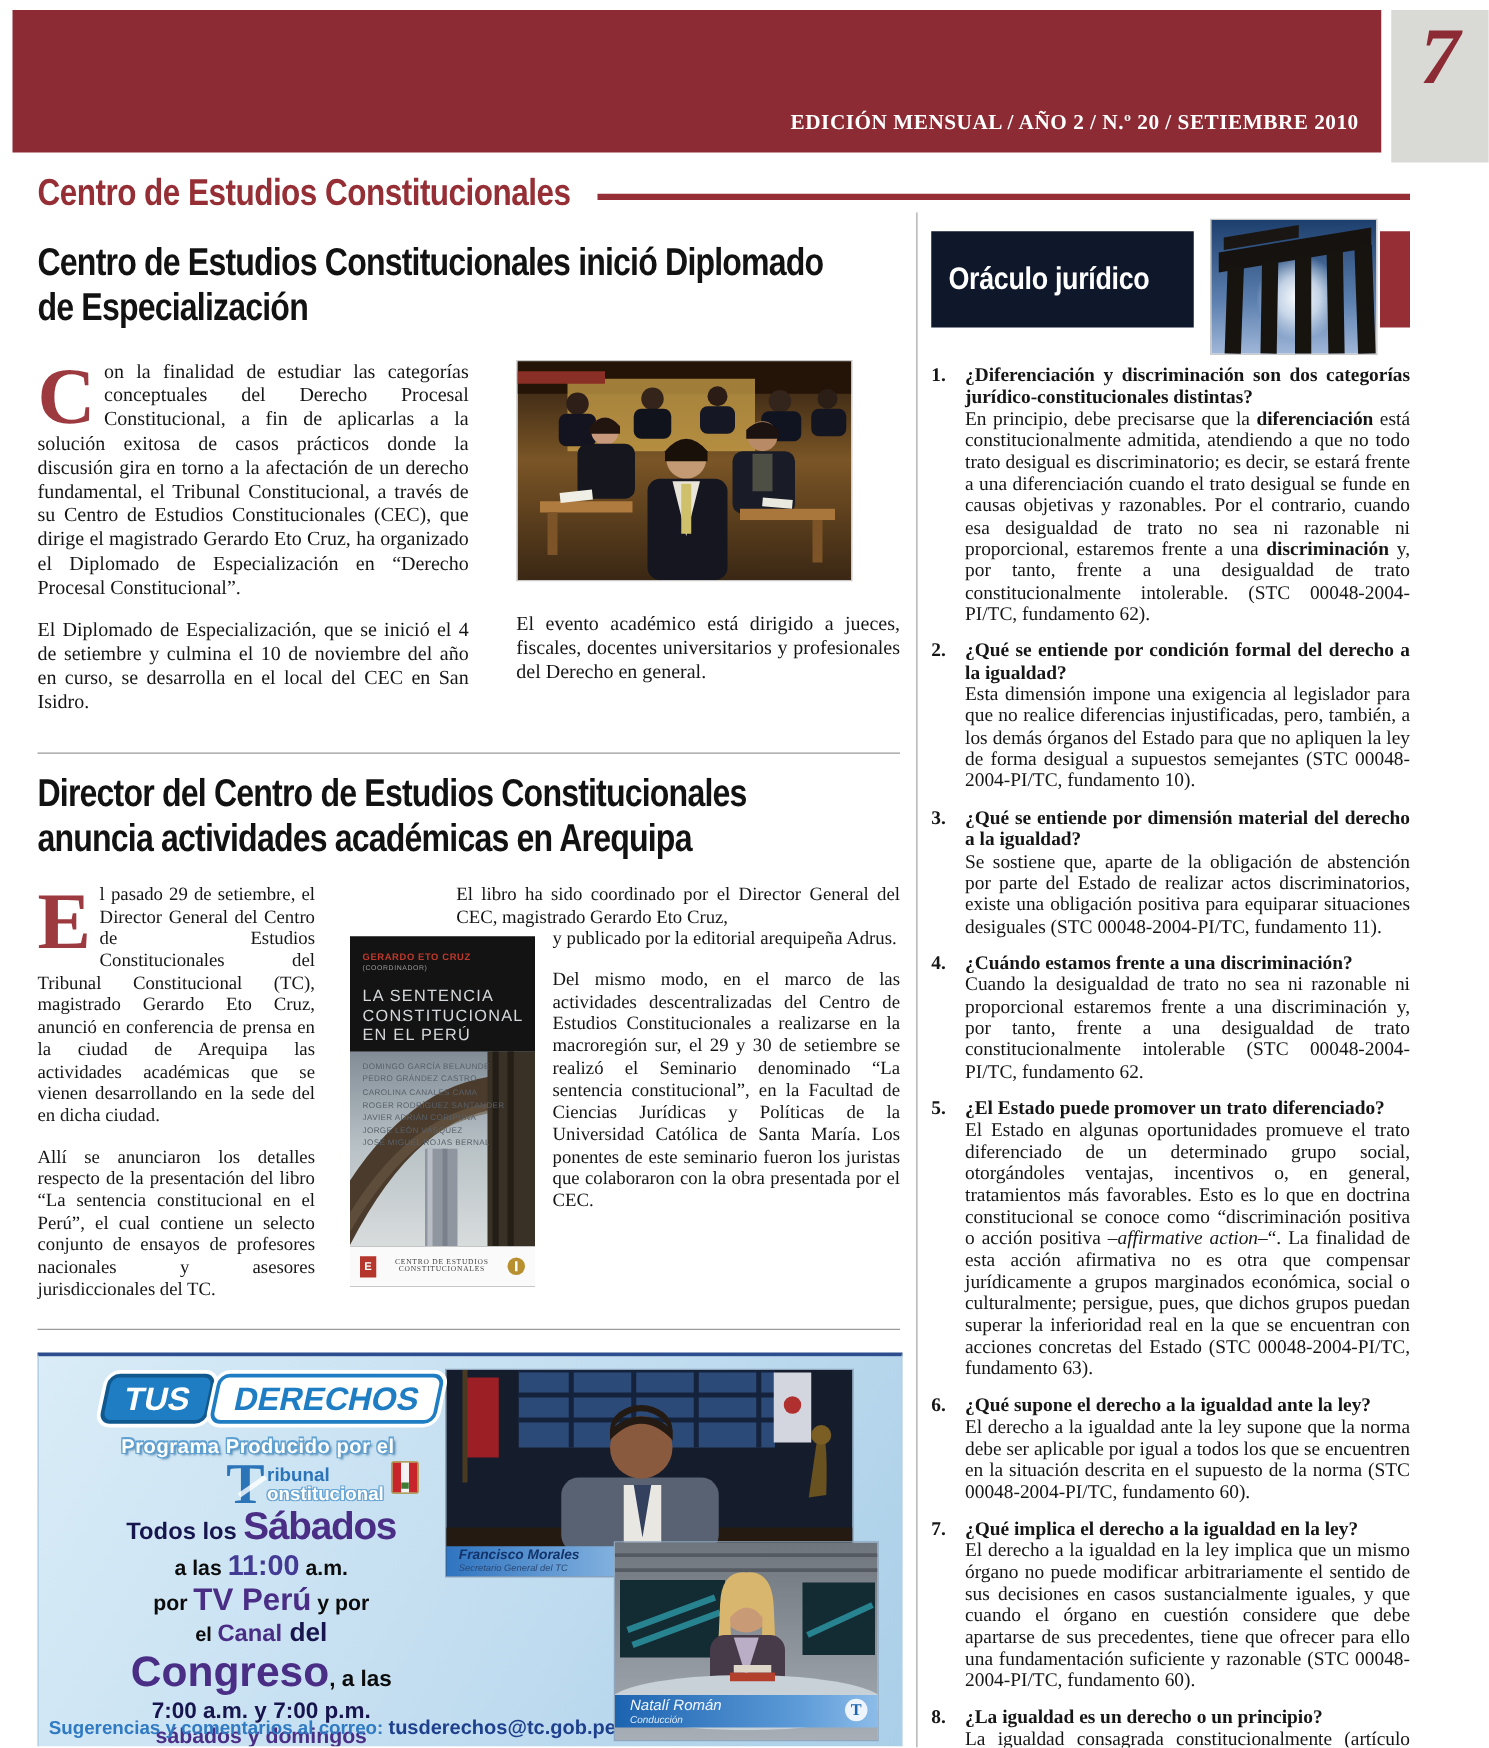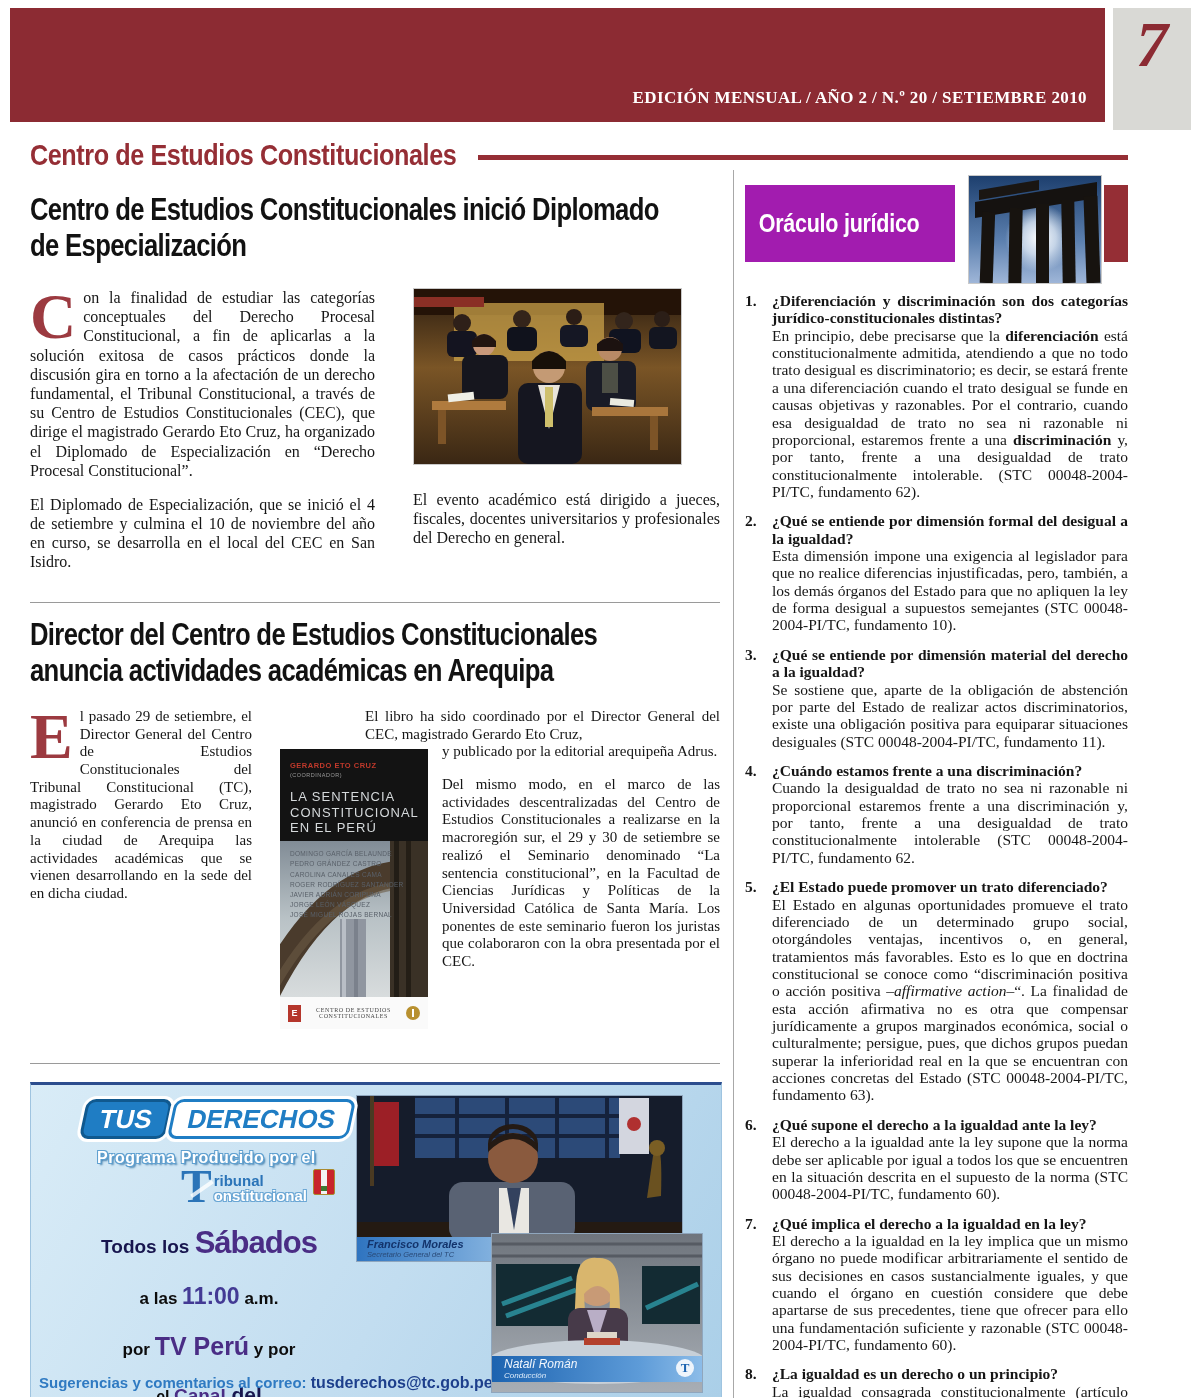--- a/index.html
+++ b/index.html
@@ -46,21 +46,21 @@
   .bk-photo{position:absolute;left:0;top:92px;width:148px;height:156px;}
   .bk-authors{position:absolute;left:10px;top:100px;font:6.5px "Liberation Sans",sans-serif;color:#596069;line-height:1.55;letter-spacing:.3px;}
   .bk-band{position:absolute;left:0;bottom:0;width:148px;height:32px;background:#fafafa;display:flex;align-items:center;}
   .bk-logo1{width:13px;height:17px;background:#b5362c;margin-left:8px;color:#fff;font:bold 9px/17px "Liberation Sans",sans-serif;text-align:center;}
   .bk-band .cap{flex:1;text-align:center;font:6px "Liberation Serif",serif;color:#444;letter-spacing:.6px;}
   .bk-logo2{width:14px;height:14px;border-radius:50%;background:#b8902f;margin-right:8px;position:relative;}
   .bk-logo2:after{content:"";position:absolute;left:6px;top:3px;width:2px;height:8px;background:#fff;}
 
   
   .vdiv{left:733px;top:170px;width:1px;height:1228px;background:#a8a8a8;}
-  .orbox{left:745px;top:185px;width:210px;height:77px;background:#a21caf;display:flex;align-items:center;}
+  .orbox{left:745px;top:185px;width:210px;height:77px;background:#0f172a;display:flex;align-items:center;}
   .orbox .txt{display:inline-block;transform:scaleX(.86);transform-origin:0 50%;
       font:bold 25px "Liberation Sans",sans-serif;color:#fff;letter-spacing:-.3px;padding-left:16px;white-space:nowrap;}
   .ortab{left:1104px;top:185px;width:24px;height:77px;background:#952e35;}
   .orphoto{left:968px;top:175px;width:132px;height:107px;}
 
   .qalist{left:745px;top:292px;width:383px;}
   .qa-item{display:flex;margin-bottom:12px;}
   .qa-num{width:27px;flex:none;font:bold 15.5px "Liberation Serif",serif;}
   .qa-body{flex:1;}
   .qa-q{font:bold 15.5px "Liberation Serif",serif;line-height:1.12;text-align:justify;}
@@ -81,21 +81,21 @@
   .tclogo{position:absolute;left:150px;top:84px;display:flex;align-items:flex-start;z-index:2;}
   .tc-t{font:bold 46px/0.8 "Liberation Serif",serif;color:#2b74b8;position:relative;}
   .tc-t:after{content:"";position:absolute;left:8px;top:18px;width:26px;height:4px;background:#ffffffcc;transform:rotate(-35deg);}
   .tc-words{margin:4px 0 0 2px;font:bold 15px/1.0 "Liberation Sans",sans-serif;}
   .tc-w1{color:#2b74b8;}
   .tc-w2{color:#fff;text-shadow:-1px -1px 0 #6aa6d4,1px -1px 0 #6aa6d4,-1px 1px 0 #6aa6d4,1px 1px 0 #6aa6d4;}
   .shield{width:20px;height:24px;margin:0 0 0 6px;border:1px solid #a98a2f;border-radius:2px;
         background:linear-gradient(90deg,#c8242b 33%,#f3f3f3 33%,#f3f3f3 66%,#c8242b 66%);position:relative;}
   .shield:after{content:"";position:absolute;left:7px;top:16px;width:6px;height:5px;background:#3e7a33;}
   .sched{position:absolute;left:8px;top:118px;width:340px;text-align:center;z-index:2;font-family:"Liberation Sans",sans-serif;font-weight:bold;}
-  .sl{white-space:nowrap;margin-top:22px;}
+  .sl{white-space:nowrap;}
   .c-nav{color:#17154e;} .c-pur{color:#4a2d85;} .c-blk{color:#0c0c0c;} .c-blu{color:#433a94;}
   .contact{position:absolute;left:8px;bottom:5px;z-index:2;font-family:"Liberation Sans",sans-serif;font-weight:bold;white-space:nowrap;}
   .contact .lbl{font-size:15px;color:#2f7ac2;} .contact .eml{font-size:16px;color:#1d3f8c;text-align:right;}
   .adphoto1{position:absolute;left:325px;top:10px;width:325px;height:165px;z-index:1;border:1px solid #8fa6bd;}
   .adphoto2{position:absolute;left:460px;top:148px;width:210px;height:158px;z-index:3;border:1px solid #8fa6bd;}
   .cap1{position:absolute;left:0;bottom:0;width:100%;height:24px;z-index:2;
         background:linear-gradient(90deg,#2f74c0,#9cc4e8 55%,#e8f3fc);padding:1px 0 0 10px;box-sizing:border-box;}
   .cap1 .nm{font:italic bold 11px "Liberation Sans",sans-serif;color:#13336b;display:block;}
   .cap1 .rl{font:italic 7.5px "Liberation Sans",sans-serif;color:#2a4a77;display:block;}
   .cap2{position:absolute;left:0;bottom:10px;width:100%;height:26px;z-index:2;
@@ -187,20 +187,21 @@
 <div class="abs headline" style="left:30px;top:617px;">
   <div class="inner">
     <div>Director del Centro de Estudios Constitucionales</div>
     <div>anuncia actividades académicas en Arequipa</div>
   </div>
 </div>
 
 <div class="abs a2body">
   <div class="a2l">
     <p class="body"><span class="dropcap">E</span><span>l pasado 29 de setiembre, el Director General del Centro de Estudios Constitucionales del Tribunal Constitucional (TC), magistrado Gerardo Eto Cruz, anunció en conferencia de prensa en la ciudad de Arequipa las actividades académicas que se vienen desarrollando en la sede del en dicha ciudad.</span></p>
+    <p class="body mt">Allí se anunciaron los detalles respecto de la presentación del libro “La sentencia constitucional en el Perú”, el cual contiene un selecto conjunto de ensayos de profesores nacionales y asesores jurisdiccionales del TC.</p>
   </div>
   <div class="a2r">
     <p class="body introPad">El libro ha sido coordinado por el Director General del CEC, magistrado  Gerardo Eto Cruz,</p>
     <div class="book">
       <div class="bk-author">GERARDO ETO CRUZ</div>
       <div class="bk-role">(COORDINADOR)</div>
       <div class="bk-title">
         <div>LA SENTENCIA</div>
         <div>CONSTITUCIONAL</div>
         <div>EN EL PERÚ</div>
@@ -362,21 +363,21 @@
     <div class="qa-item">
       <div class="qa-num">1.</div>
       <div class="qa-body">
         <div class="qa-q">¿Diferenciación y discriminación son dos categorías jurídico-constitucionales distintas?</div>
         <div class="qa-a"><span>En principio, debe precisarse que la </span><b>diferenciación</b><span> está constitucionalmente admitida, atendiendo a que no todo trato desigual es discriminatorio; es decir, se estará frente a una diferenciación cuando el trato desigual se funde en causas objetivas y razonables. Por el contrario, cuando esa desigualdad de trato no sea ni razonable ni proporcional, estaremos frente a una </span><b>discriminación</b><span> y, por tanto, frente a una desigualdad de trato constitucionalmente intolerable. (STC 00048-2004-PI/TC, fundamento 62).</span></div>
       </div>
     </div>
     <div class="qa-item">
       <div class="qa-num">2.</div>
       <div class="qa-body">
-        <div class="qa-q">¿Qué se entiende por dimensión formal del desigual a la igualdad?</div>
+        <div class="qa-q">¿Qué se entiende por condición formal del derecho a la igualdad?</div>
         <div class="qa-a"><span>Esta dimensión impone una exigencia al legislador para que no realice diferencias injustificadas, pero, también, a los demás órganos del Estado para que no apliquen la ley de forma desigual a supuestos semejantes (STC 00048-2004-PI/TC, fundamento 10).</span></div>
       </div>
     </div>
     <div class="qa-item">
       <div class="qa-num">3.</div>
       <div class="qa-body">
         <div class="qa-q">¿Qué se entiende por dimensión material del derecho a la igualdad?</div>
         <div class="qa-a"><span>Se sostiene que, aparte de la obligación de abstención por parte del Estado de realizar actos discriminatorios, existe una obligación positiva para equiparar situaciones desiguales (STC 00048-2004-PI/TC, fundamento 11).</span></div>
       </div>
     </div>

